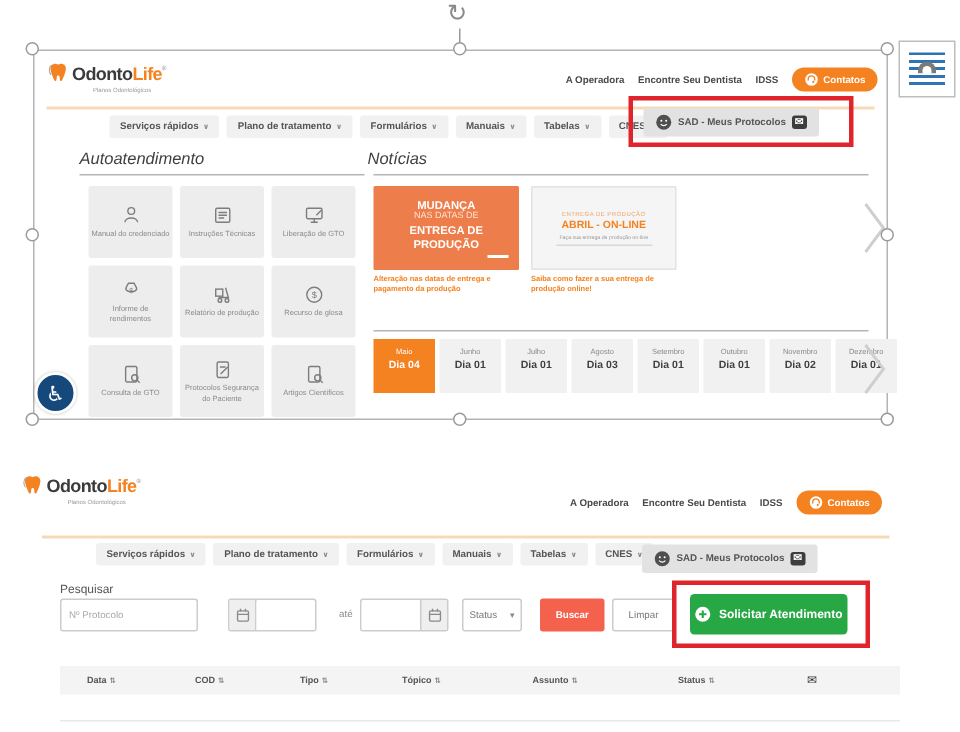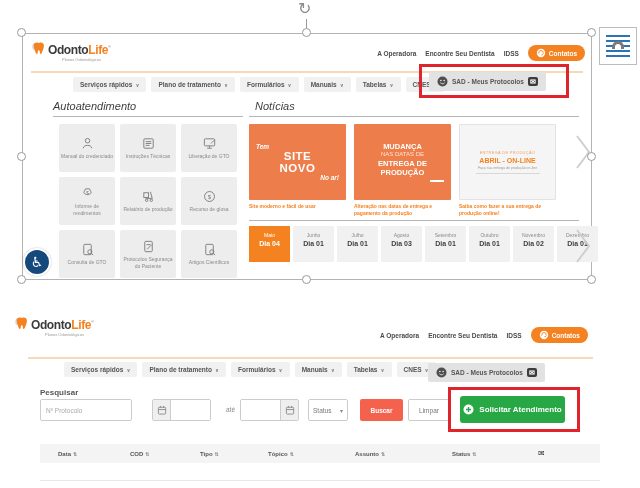--- a/index.html
+++ b/index.html
@@ -44,21 +44,21 @@
   
   .sec-title { font-size:11px; color:#3f3f3f;font-style:italic; }
   .sec-rule { height:1px; background:#b5b5b5; }
   .tiles { display:grid; grid-template-columns:repeat(3,56px); grid-auto-rows:48px; gap:5px; }
   .tile { background:#ededed; border-radius:2px; display:flex; flex-direction:column; align-items:center;
     justify-content:center; gap:2px; text-align:center; color:#8a8a8a; font-size:5px; line-height:1.25;
     padding:2px; cursor:pointer; }
   .tile svg { flex:none; }
   .banners { display:flex; gap:8px; }
   .banner-col { width:97px; display:flex; flex-direction:column; gap:3px; }
-  .banner-card { height:76px; border-radius:1px; padding:6px 7px; display:flex; flex-direction:column;
+  .banner-card { height:56px; border-radius:1px; padding:6px 7px; display:flex; flex-direction:column;
     justify-content:center; cursor:pointer; }
   .banner-orange { background:#ed7d4a; color:#fff; }
   .banner-light { background:#f5f5f5; border:1px solid #e2e2e2; color:#999; align-items:center; text-align:center; }
   .b-script { font-size:6.5px; font-style:italic; font-weight:bold; }
   .b-big { font-size:11.5px; font-weight:bold; letter-spacing:0.5px; line-height:1.05; text-align:center; }
   .b-right { text-align:right; }
   .b2-strong { font-size:7.5px; font-weight:bold; text-align:center; line-height:1.2; }
   .b2-light { font-size:6px; text-align:center; color:#ffe3d2; line-height:1.2; }
   .b2-bar { width:14px; height:2px; background:#fff; align-self:flex-end; margin-top:3px; }
   .b3-kicker { font-size:4px; color:#f0a368; letter-spacing:0.3px; }
@@ -71,21 +71,21 @@
   .m-name { font-size:5px; color:#8a8a8a; }
   .m-day { font-size:7px; font-weight:bold; color:#3f3f3f; margin-top:2px; }
   .month-cell.active { background:#f58220; }
   .month-cell.active .m-name, .month-cell.active .m-day { color:#fff; }
   .chev { cursor:pointer; }
   .access-btn { width:28px; height:28px; border-radius:50%; background:#15497c; color:#fff;
     display:flex; align-items:center; justify-content:center; font-size:14px; border:2px solid #fff;
     box-shadow:0 0 2px rgba(0,0,0,.25); cursor:pointer; z-index:45; }
 
   
-  .search-title { font-size:8px; color:#555;font-weight:bold; }
+  .search-title { font-size:8px; color:#555; }
   .inp { border:1px solid #ccc; border-radius:2px; height:22px; font-size:6.5px; color:#555;
     padding:0 5px; background:#fff; font-family:inherit; }
   .inp::placeholder { color:#aaa; font-size:6.5px; }
   .date-group { display:flex; height:22px; border:1px solid #ccc; border-radius:2px; overflow:hidden; background:#fff; }
   .date-ico { width:18px; display:flex; align-items:center; justify-content:center; background:#efefef; }
   .date-ico.left { border-right:1px solid #ccc; } .date-ico.right { border-left:1px solid #ccc; }
   .date-field { width:39px; border:none; }
   .until { font-size:6.5px; color:#888; }
   .select { display:flex; align-items:center; justify-content:space-between; border:1px solid #ccc;
     border-radius:2px; height:22px; padding:0 4px; font-size:6.5px; color:#777; background:#fff; cursor:pointer; }
@@ -257,33 +257,24 @@
       <div class="tile">
         <svg width="15" height="15" viewBox="0 0 16 16" stroke="#7d7d7d" fill="none">
           <rect x="4" y="2.5" width="8" height="11" rx="1"></rect>
             <circle cx="10.5" cy="10.5" r="2.2"></circle>
             <path d="M12 12 l2 2"></path>
           </svg>
         <span>Artigos Científicos</span>
       </div>
     </div>
 
-    <div class="abs sec-title" style="left:232px; top:66px;">Notícias</div>
+    <div class="abs sec-title" style="left:222px; top:66px;">Notícias</div>
     <div class="abs sec-rule" style="left:226px; top:82px; width:330px;"></div>
 
     <div class="abs banners" style="left:226px; top:90px;">
-      <div class="banner-col">
-        <div class="banner-card banner-orange">
-          <div class="b-script">Tem</div>
-          <div class="b-big">SITE</div>
-          <div class="b-big">NOVO</div>
-          <div class="b-script b-right">No ar!</div>
-        </div>
-        <div class="b-caption">Site moderno e fácil de usar</div>
-      </div>
       <div class="banner-col">
         <div class="banner-card banner-orange">
           <div class="b2-strong">MUDANÇA</div>
           <div class="b2-light">NAS DATAS DE</div>
           <div class="b2-strong">ENTREGA DE</div>
           <div class="b2-strong">PRODUÇÃO</div>
           <div class="b2-bar"></div>
         </div>
         <div class="b-caption">Alteração nas datas de entrega e pagamento da produção</div>
       </div>

